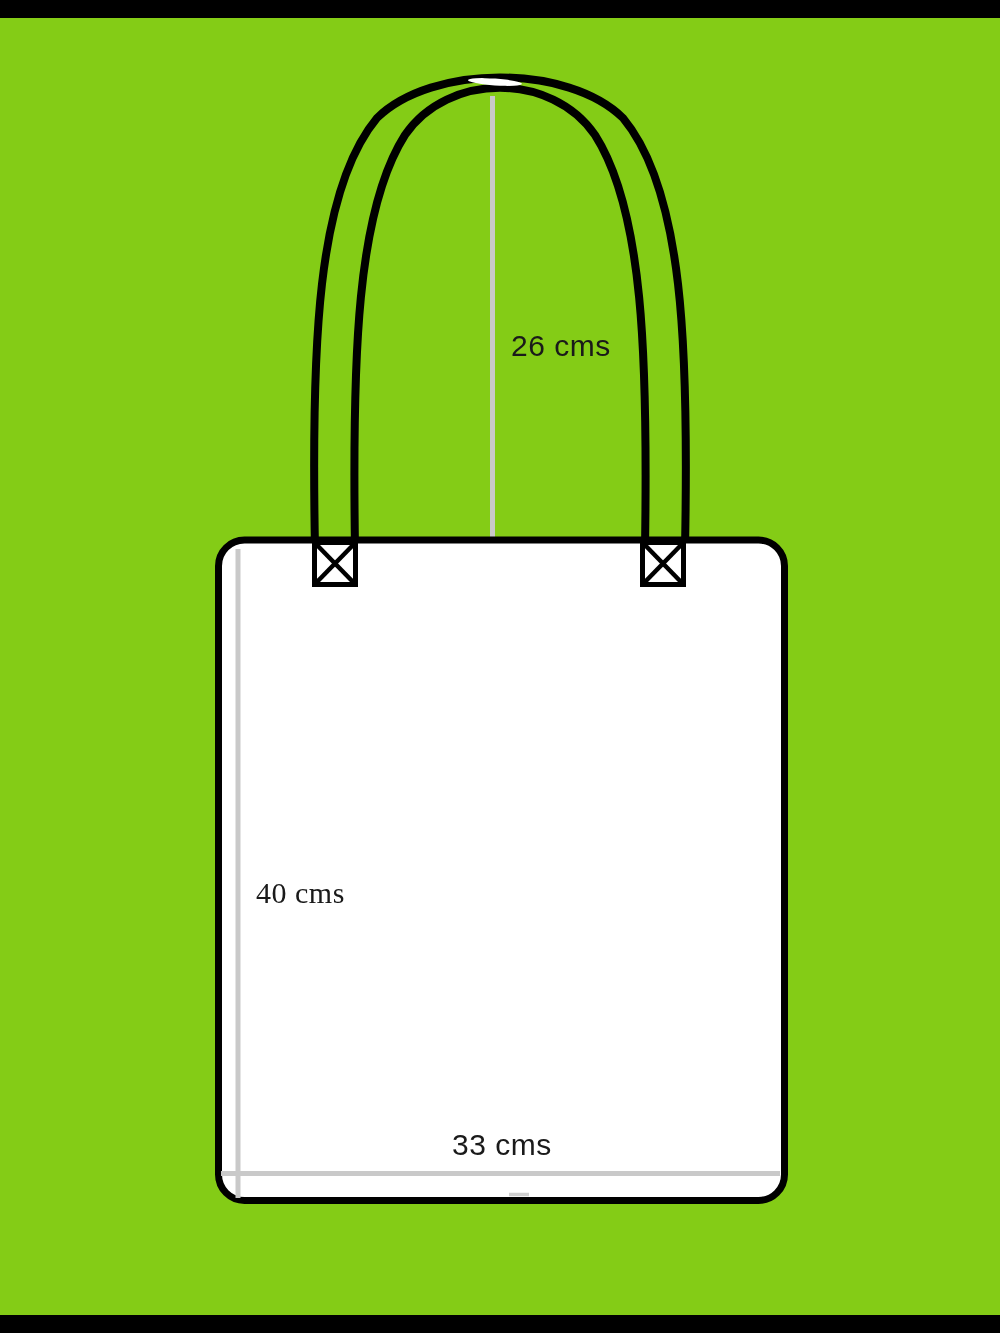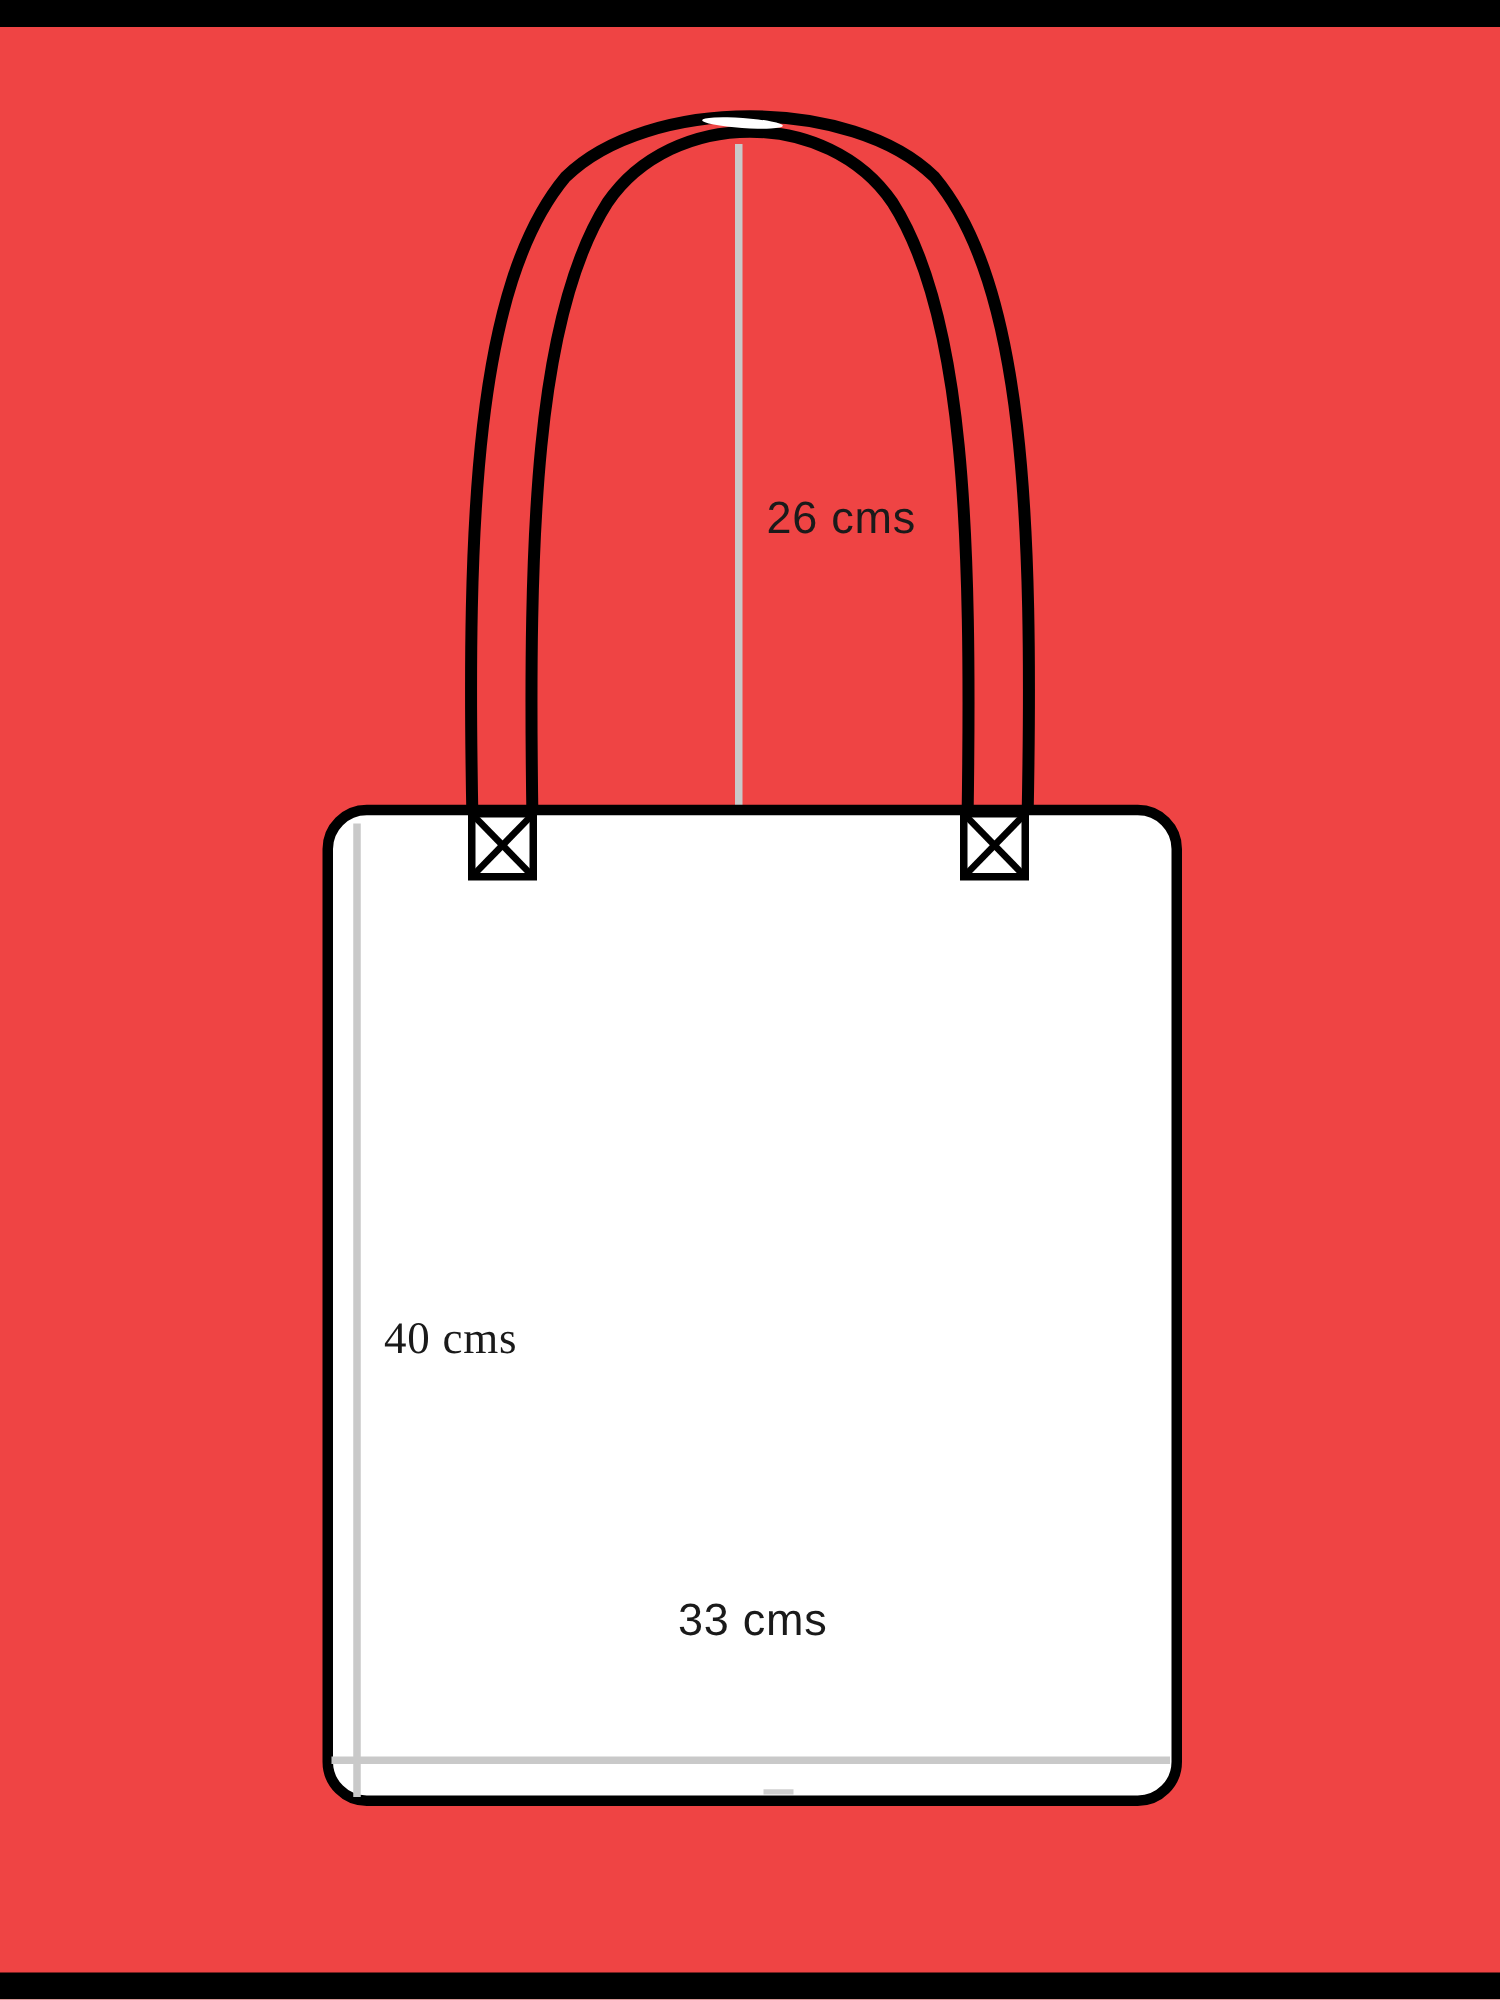--- a/index.html
+++ b/index.html
@@ -4,21 +4,21 @@
 <style>
   html, body {
     margin: 0;
     padding: 0;
     background: #ffffff;
   }
   #stage {
     position: relative;
     width: 1000px;
     height: 1333px;
-    background: #ef4444;
+    background: #84cc16;
     overflow: hidden;
     font-family: "Liberation Sans", sans-serif;
   }
   .letterbox {
     position: absolute;
     left: 0;
     width: 1000px;
     height: 18px;
     background: #000000;
   }
@@ -34,21 +34,21 @@
   .measure-label {
     position: absolute;
     color: #1a1a1a;
     font-size: 30px;
     line-height: 1;
     white-space: nowrap;
     letter-spacing: 0.5px;
   }
   #label-handle { left: 511px; top: 331px; }
   #label-height { left: 256px; top: 878px; font-family: Liberation Serif, serif; }
-  #label-width  { left: 452px; top: 1066px; }
+  #label-width  { left: 452px; top: 1130px; }
 </style>
 </head>
 <body>
 
 <div id="stage">
 
   <div class="letterbox top"></div>
   <div class="letterbox bottom"></div>
 
   <svg id="diagram-svg" viewBox="0 0 1000 1333">

